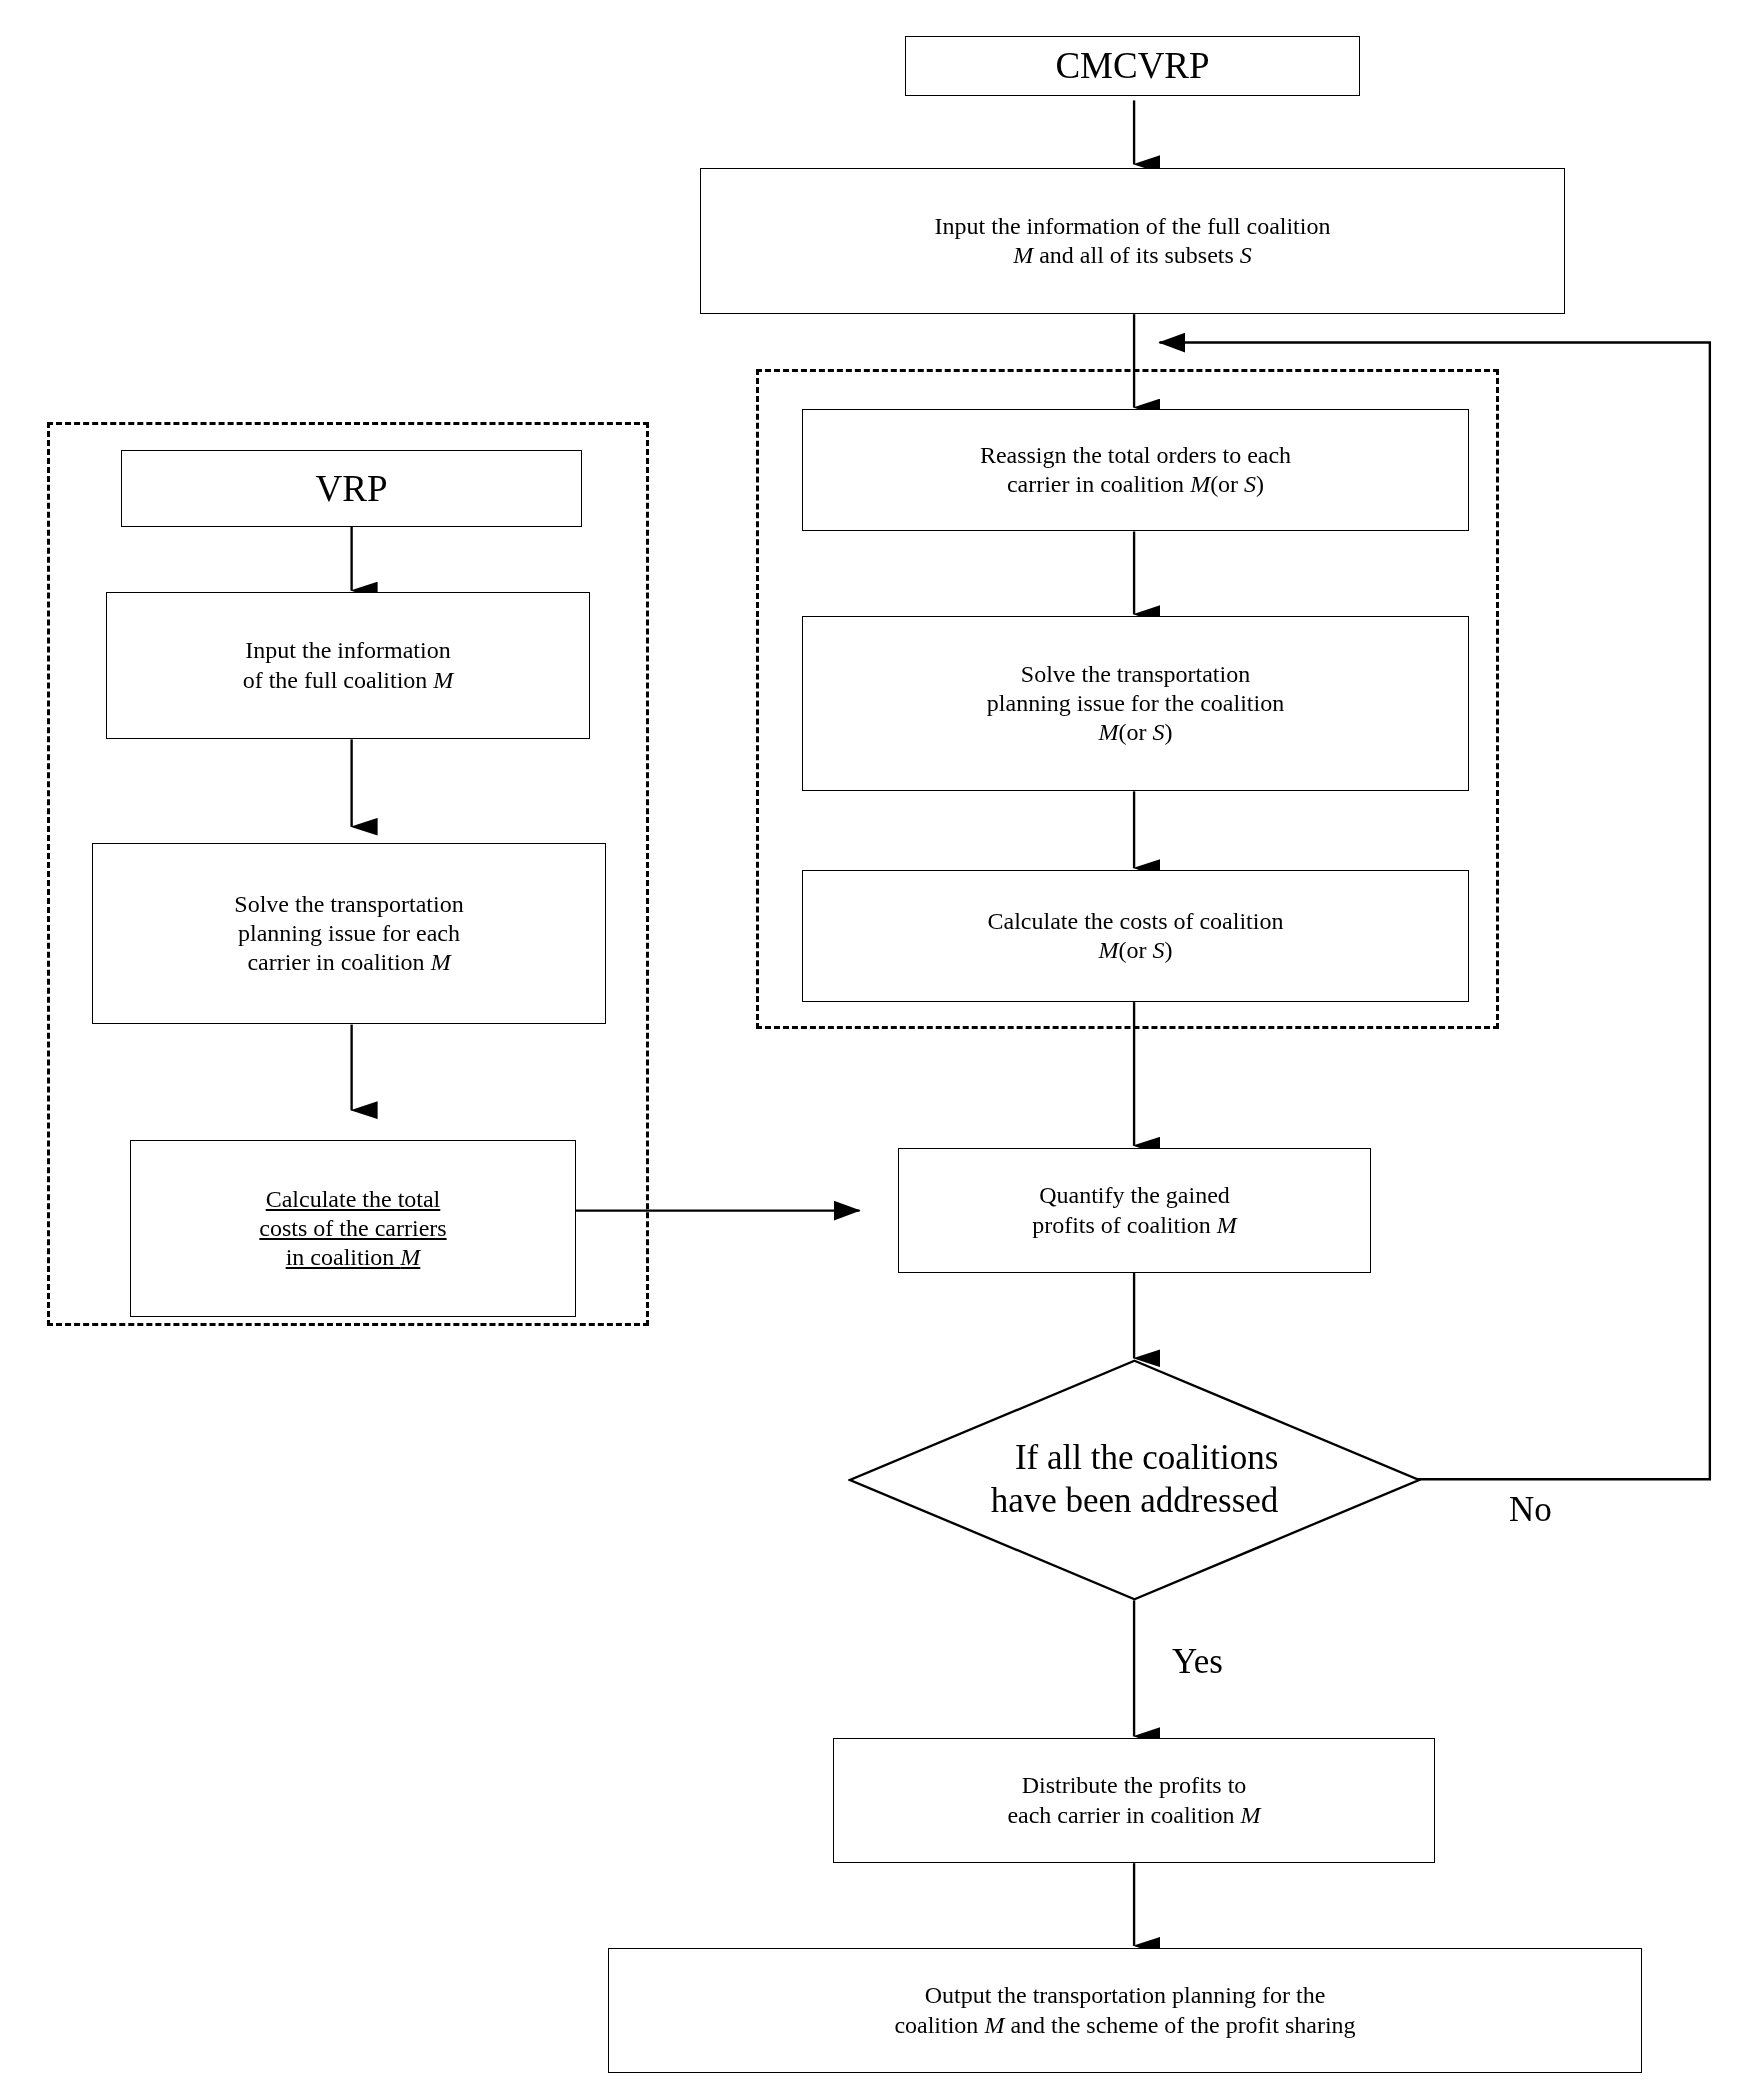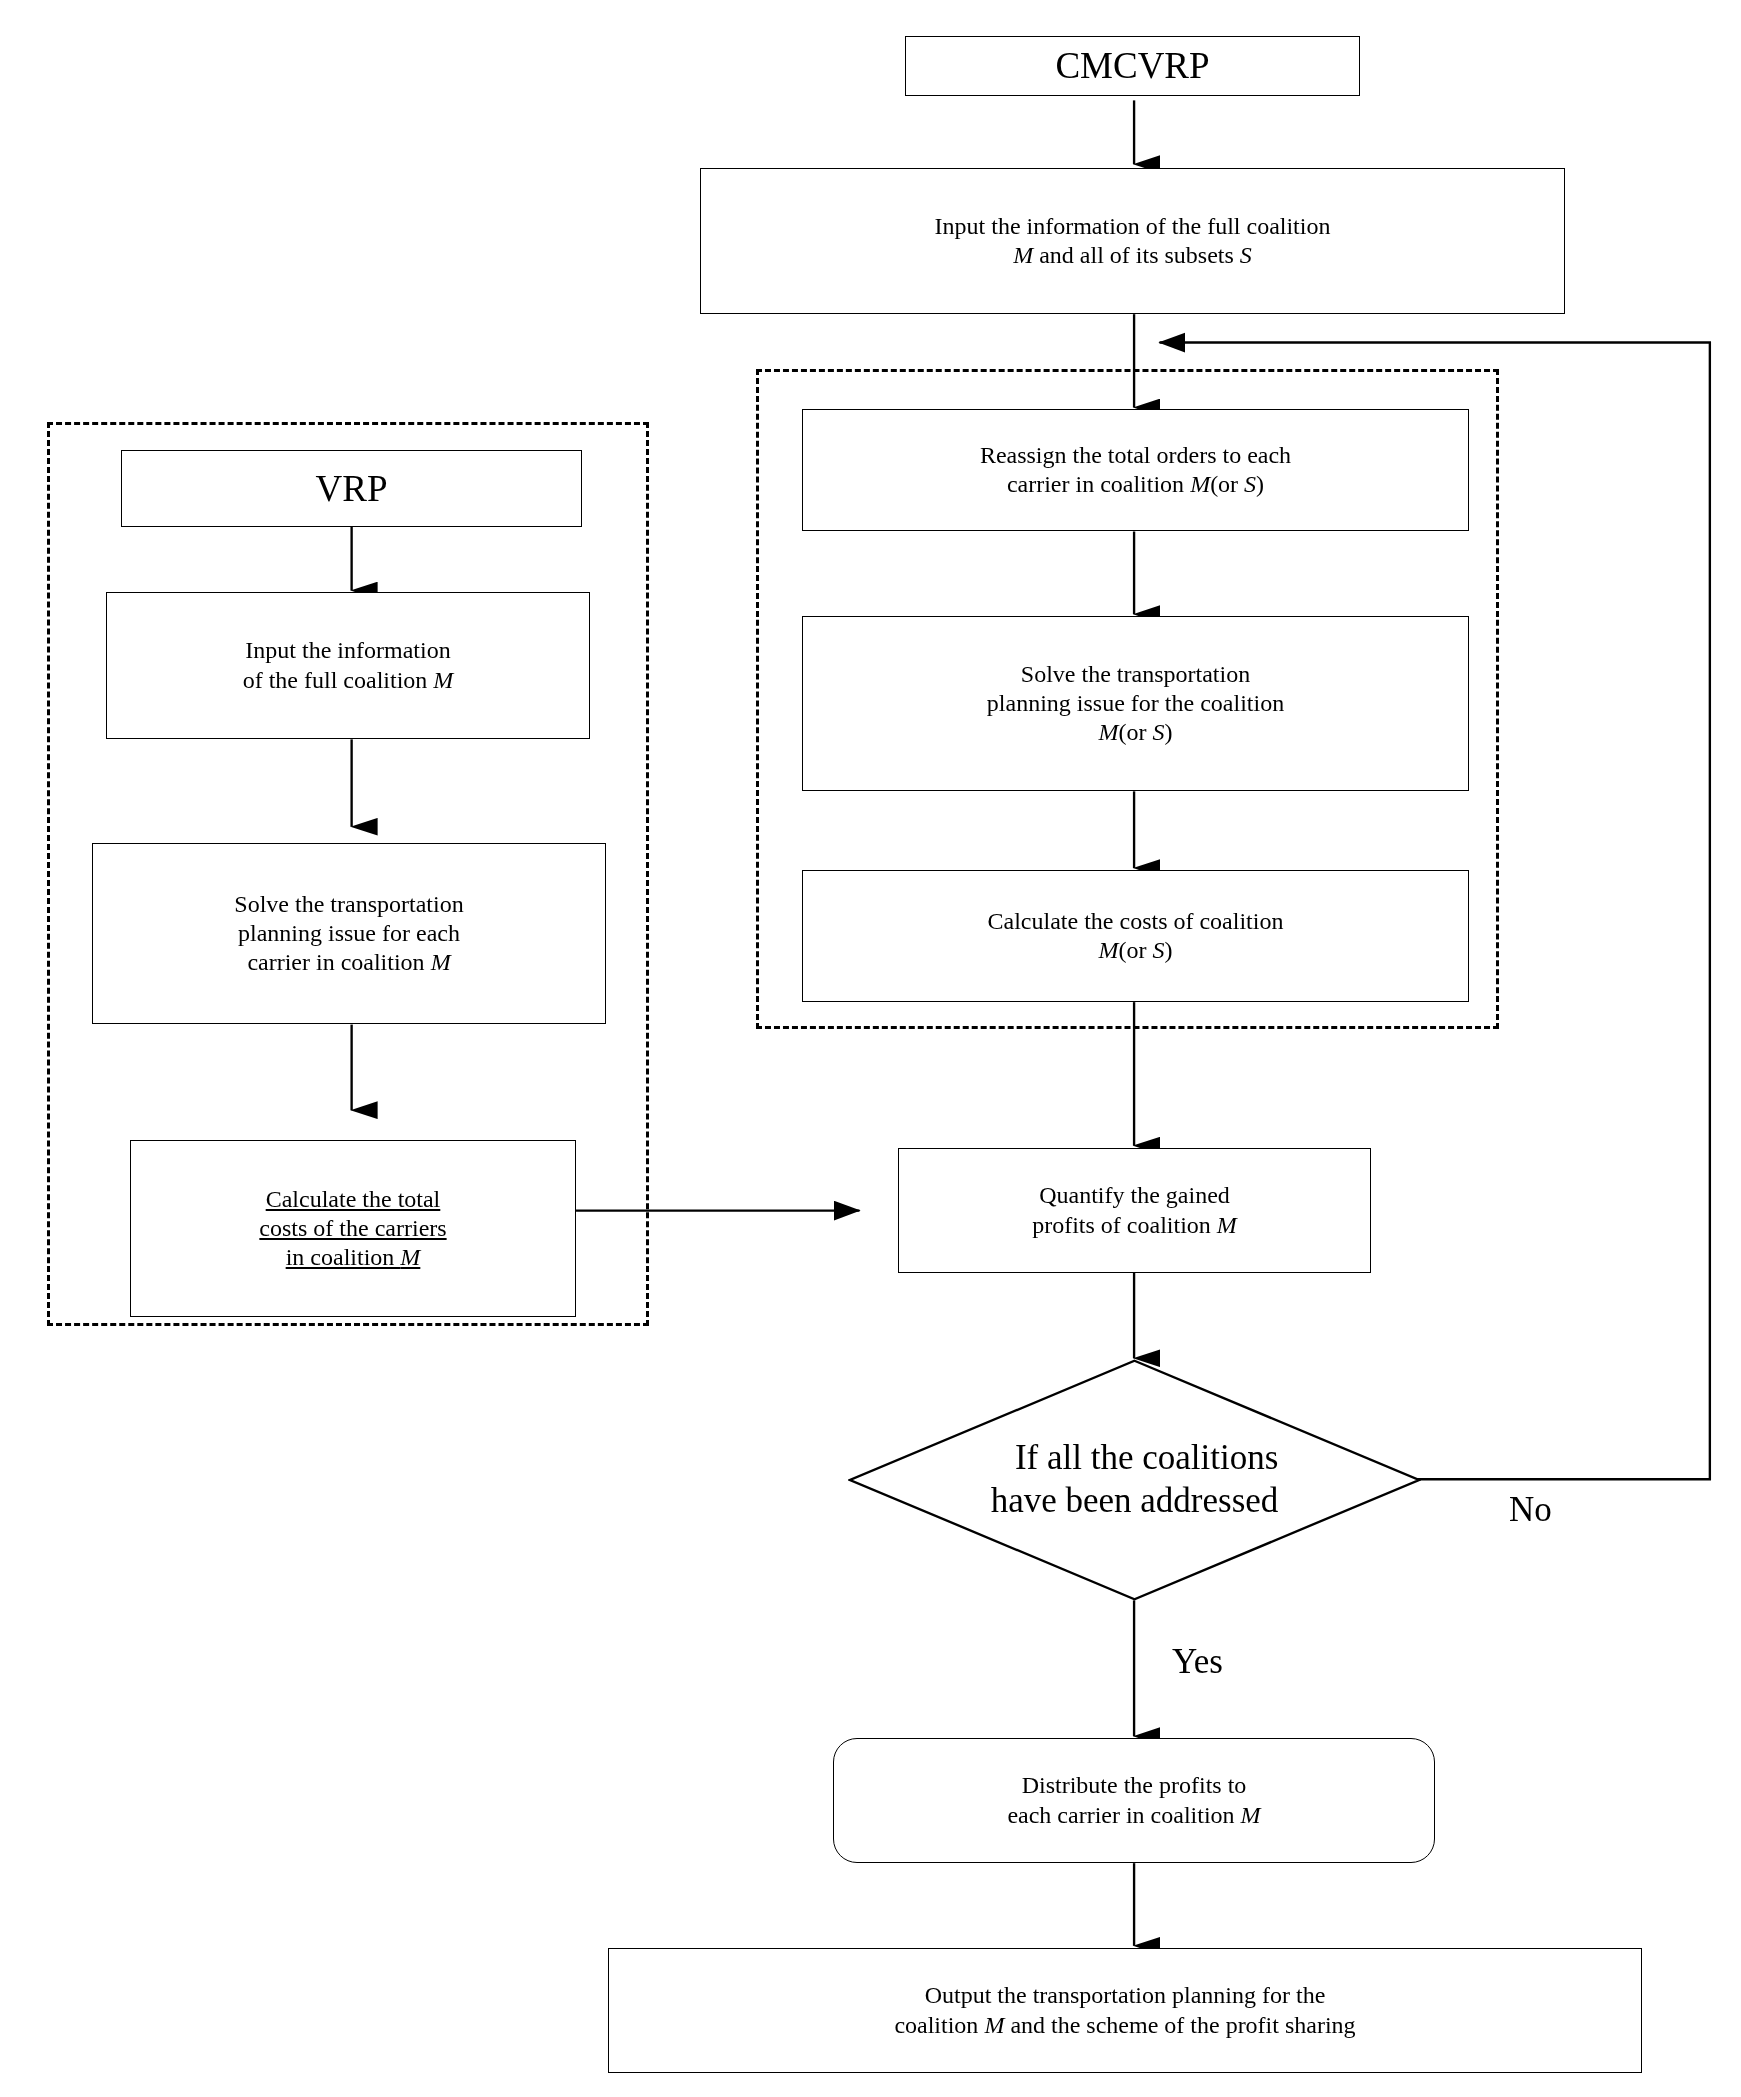--- a/index.html
+++ b/index.html
@@ -172,21 +172,21 @@
       <polygon points="485,3 967,205 485,407 3,205" fill="#ffffff" stroke="#000000" stroke-width="4"></polygon>
     </svg>
     <span class="diamond-label">If all the coalitions
 have been addressed</span>
   </div>
 
   <div class="edge-label" style="left:1509px; top:1450px;margin-top:40px;">No</div>
 
   <div class="edge-label" style="left:1172px; top:1642px;">Yes</div>
 
-  <div class="node fs-mid" style="left:833px; top:1738px; width:602px; height:125px;border-radius:24px;">
+  <div class="node fs-mid" style="left:833px; top:1738px; width:602px; height:125px;">
     <span class="txt">Distribute the profits to
 each carrier in coalition <i class="v">M</i></span>
   </div>
 
   <div class="node fs-mid" style="left:608px; top:1948px; width:1034px; height:125px;">
     <span class="txt">Output the transportation planning for the
 coalition <i class="v">M</i> and the scheme of the profit sharing</span>
   </div>
 
   <div class="node fs-mid" style="left:106px; top:592px; width:484px; height:147px;">

